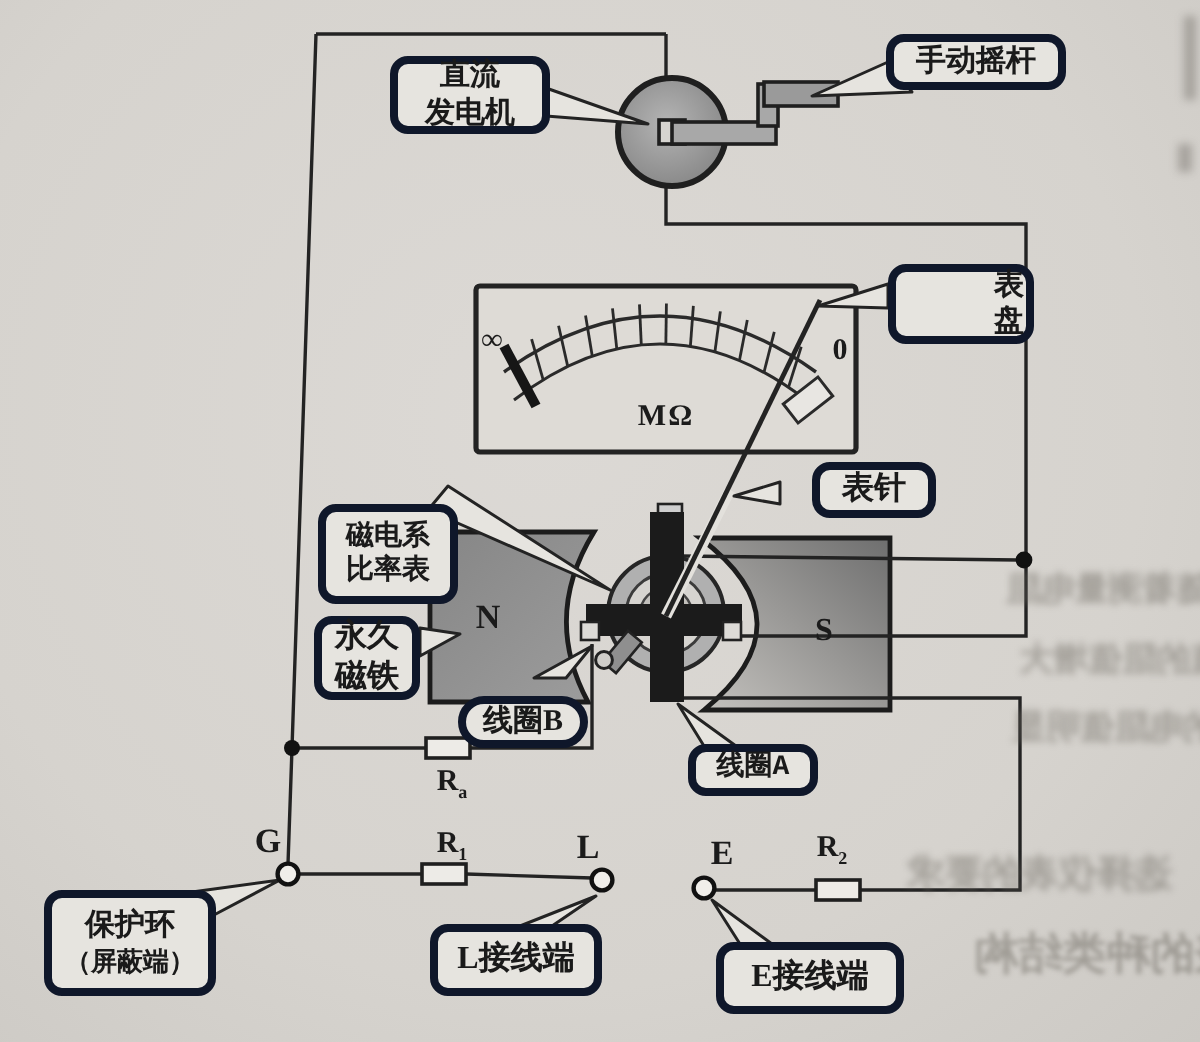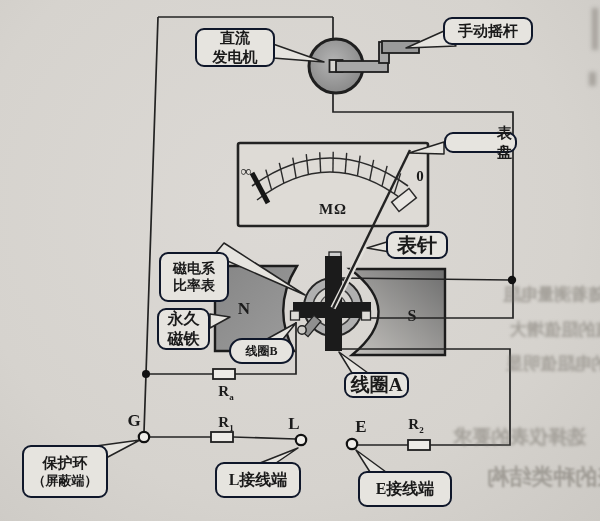--- a/index.html
+++ b/index.html
@@ -5,21 +5,21 @@
   html,body{margin:0;padding:0;}
   body{
     width:600px;height:521px;overflow:hidden;position:relative;
     background: radial-gradient(ellipse at 45% 40%, #dcd9d5 0%, #d6d3ce 65%, #ccc9c4 100%);
     font-family:"Liberation Serif","DejaVu Serif",serif;
   }
   #stage{position:absolute;left:0;top:0;width:600px;height:521px;}
   svg{position:absolute;left:0;top:0;}
   .callout-box{
     position:absolute;box-sizing:border-box;
-    background:#e6e4df;border:2px solid #0f172a;border-radius:9px;
+    background:#e6e4df;border:4px solid #0f172a;border-radius:9px;
     display:flex;flex-direction:column;align-items:center;justify-content:center;
     color:#1a1a1a;font-weight:bold;line-height:1.22;text-align:center;
     z-index:5;
   }
   .txt{
     position:absolute;transform:translate(-50%,-50%);
     color:#1b1b1b;font-weight:bold;white-space:nowrap;z-index:4;
   }
   .rsub{font-size:9px;font-weight:bold;}
   .bleed{
@@ -165,38 +165,38 @@
     <span>R</span><sub class="rsub">2</sub>
   </div>
 
   <div class="callout-box" style="left:195px;top:28px;width:80px;height:39px;font-size:15px;">
     <div>直流</div>
     <div>发电机</div>
   </div>
   <div class="callout-box" style="left:443px;top:17px;width:90px;height:28px;font-size:15px;">
     <div>手动摇杆</div>
   </div>
-  <div class="callout-box" style="left:444px;top:132px;width:73px;height:21px;font-size:15px;padding-left:48px;">
+  <div class="callout-box" style="left:444px;top:132px;width:73px;height:40px;font-size:15px;padding-left:48px;">
     <div>表盘</div>
   </div>
-  <div class="callout-box" style="left:386px;top:231px;width:62px;height:28px;font-size:20px;">
+  <div class="callout-box" style="left:406px;top:231px;width:62px;height:28px;font-size:16px;">
     <div>表针</div>
   </div>
   <div class="callout-box" style="left:159px;top:207px;width:70px;height:50px;font-size:14px;margin-top:45px;">
     <div>磁电系</div>
     <div>比率表</div>
   </div>
   <div class="callout-box" style="left:157px;top:308px;width:53px;height:42px;font-size:16px;">
     <div>永久</div>
     <div>磁铁</div>
   </div>
-  <div class="callout-box" style="left:229px;top:338px;width:65px;height:26px;font-size:12px;border-radius:13px;">
+  <div class="callout-box" style="left:229px;top:348px;width:65px;height:26px;font-size:15px;border-radius:13px;">
     <div>线圈B</div>
   </div>
-  <div class="callout-box" style="left:344px;top:372px;width:65px;height:26px;font-size:19px;">
+  <div class="callout-box" style="left:344px;top:372px;width:65px;height:26px;font-size:14px;font-family:Liberation Mono, monospace;">
     <div>线圈A</div>
   </div>
   <div class="callout-box" style="left:22px;top:445px;width:86px;height:53px;font-size:14px;">
     <div style="font-size:15px;">保护环</div>
     <div style="font-size:13px;">（屏蔽端）</div>
   </div>
   <div class="callout-box" style="left:215px;top:462px;width:86px;height:36px;font-size:16px;justify-content:center;">
     <div>L接线端</div>
   </div>
   <div class="callout-box" style="left:358px;top:471px;width:94px;height:36px;font-size:16px;">

